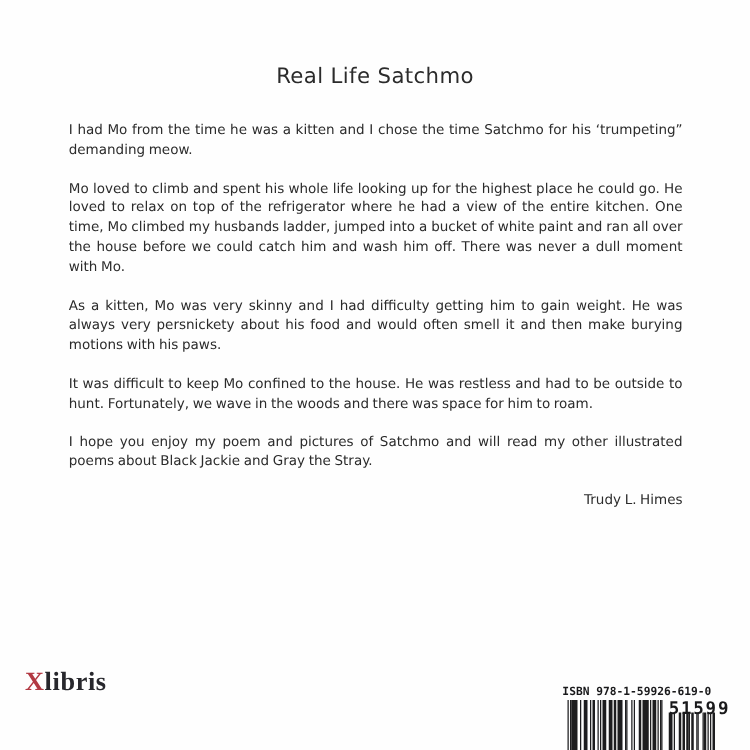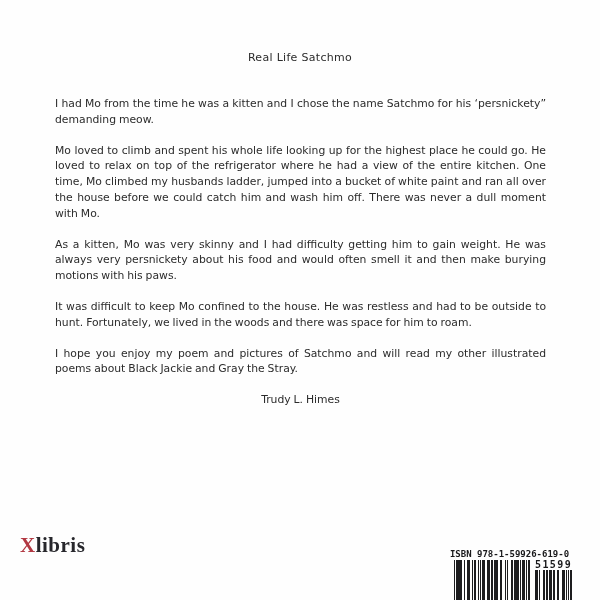--- a/index.html
+++ b/index.html
@@ -3,29 +3,29 @@
 <meta charset="utf-8">
 <style>
   html,body { margin:0; padding:0; background:#ffffff; }
   .page {
     position:relative; width:600px; height:600px;
     background:#fefefe; overflow:hidden;
     font-family:"DejaVu Sans", sans-serif; color:#272727;
   }
   .title {
     position:absolute; top:51px; left:0; width:600px;
-    text-align:center; font-size:11px; letter-spacing:0.3px; color:#2b2b2b;
+    text-align:center; font-size:17px; letter-spacing:0.3px; color:#2b2b2b;
   }
   .body-text {
     position:absolute; top:96px; left:55px; width:491px;
     font-size:10.8px; line-height:15.8px; word-spacing:-0.5px;
     text-align:justify; color:#2b2b2b;
   }
   .body-text p { margin:0 0 15px 0; }
-  .body-text p.author { margin:0; text-align:center; }
+  .body-text p.author { margin:0; text-align:right; }
   .logo {
     position:absolute; left:20px; top:532px;
     font-family:"Liberation Serif", serif; font-weight:bold;
     font-size:21px; line-height:27px; letter-spacing:0.5px; color:#27272c;
   }
   .logo .x { color:#b23842; }
   .bc {
     position:absolute; left:446px; top:500px; width:130px; height:78px;
     font-family:"DejaVu Sans Mono", monospace; color:#19191b;margin-top:48px;
   }
@@ -35,36 +35,36 @@
   }
   .bars { position:absolute; }
   .bars i { position:absolute; top:0; background:#1d1d1f; }
   .ean-bars  { left:8px;  top:12px; width:76px; height:54px; }
   .ean-digits {
     position:absolute; left:0; top:61px; font-size:9px; font-weight:bold;
     letter-spacing:0.2px; white-space:nowrap;
   }
   .addon-bars { left:88px; top:22px; width:38px; height:41px; }
   .addon-digits {
-    position:absolute; left:89px; top:11px; font-size:10px; font-weight:bold;
+    position:absolute; left:89px; top:11px; font-size:14px; font-weight:bold;
     letter-spacing:1.4px; white-space:nowrap;
   }
 </style>
 </head>
 <body>
 
 <div class="page">
 
   <div class="title">Real Life Satchmo</div>
 
   <div class="body-text">
-    <p>I had Mo from the time he was a kitten and I chose the name Satchmo for his ‘persnickety” demanding meow.</p>
+    <p>I had Mo from the time he was a kitten and I chose the time Satchmo for his ‘trumpeting” demanding meow.</p>
     <p>Mo loved to climb and spent his whole life looking up for the highest place he could go. He loved to relax on top of the refrigerator where he had a view of the entire kitchen. One time, Mo climbed my husbands ladder, jumped into a bucket of white paint and ran all over the house before we could catch him and wash him off. There was never a dull moment with Mo.</p>
     <p>As a kitten, Mo was very skinny and I had difficulty getting him to gain weight. He was always very persnickety about his food and would often smell it and then make burying motions with his paws.</p>
-    <p>It was difficult to keep Mo confined to the house. He was restless and had to be outside to hunt. Fortunately, we lived in the woods and there was space for him to roam.</p>
+    <p>It was difficult to keep Mo confined to the house. He was restless and had to be outside to hunt. Fortunately, we wave in the woods and there was space for him to roam.</p>
     <p>I hope you enjoy my poem and pictures of Satchmo and will read my other illustrated poems about Black Jackie and Gray the Stray.</p>
     <p class="author">Trudy L. Himes</p>
   </div>
 
   <div class="logo">
     <span class="x">X</span><span>libris</span>
   </div>
 
   <div class="bc">
     <div class="isbn">ISBN 978-1-59926-619-0</div>

